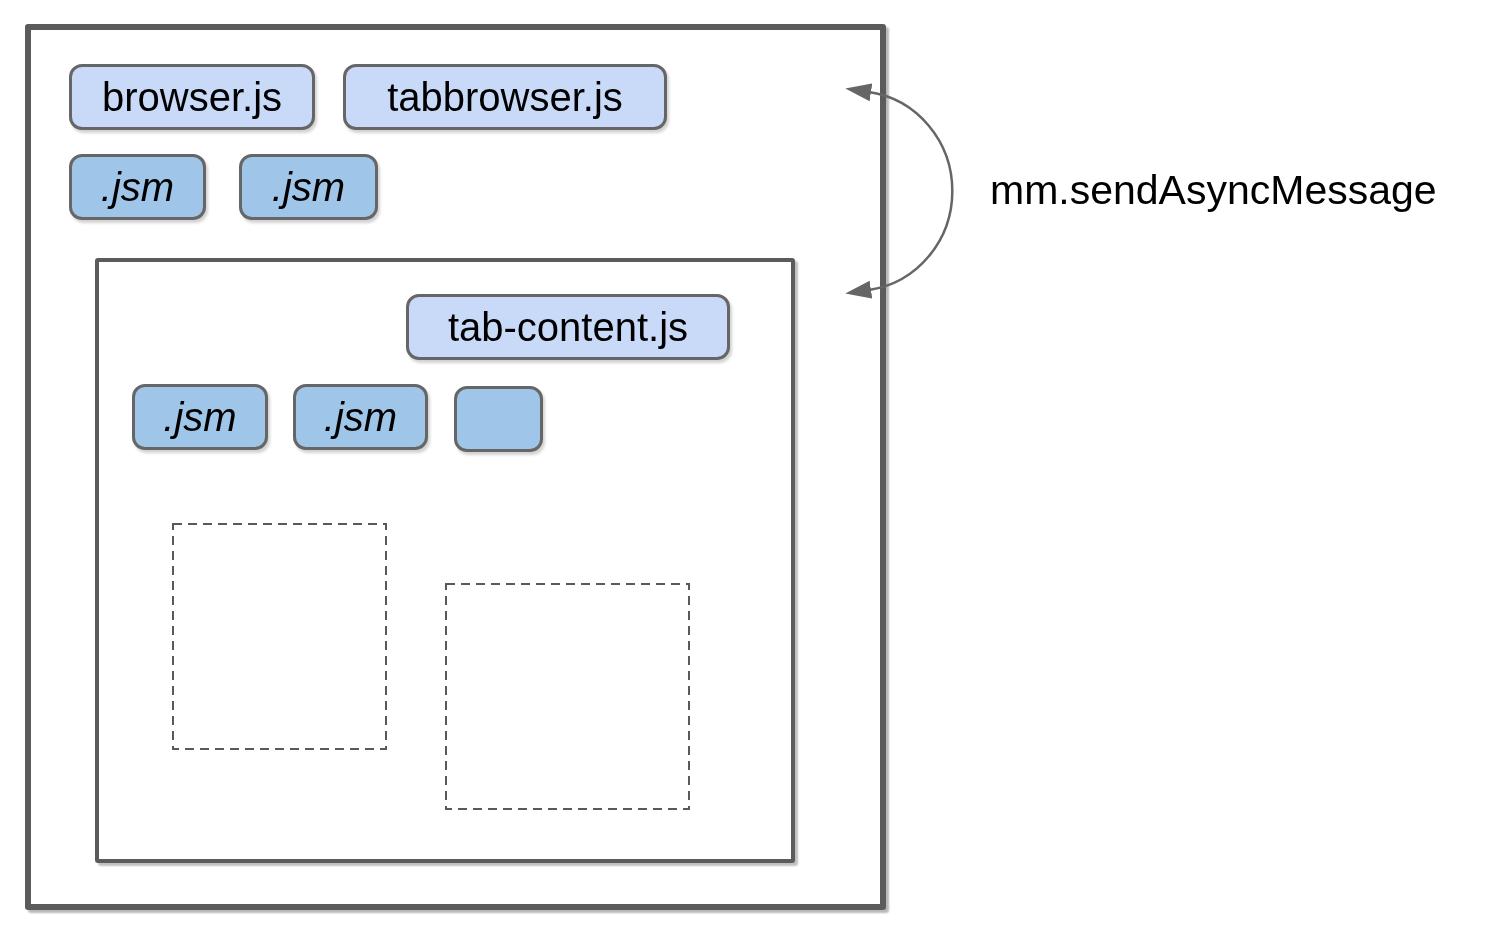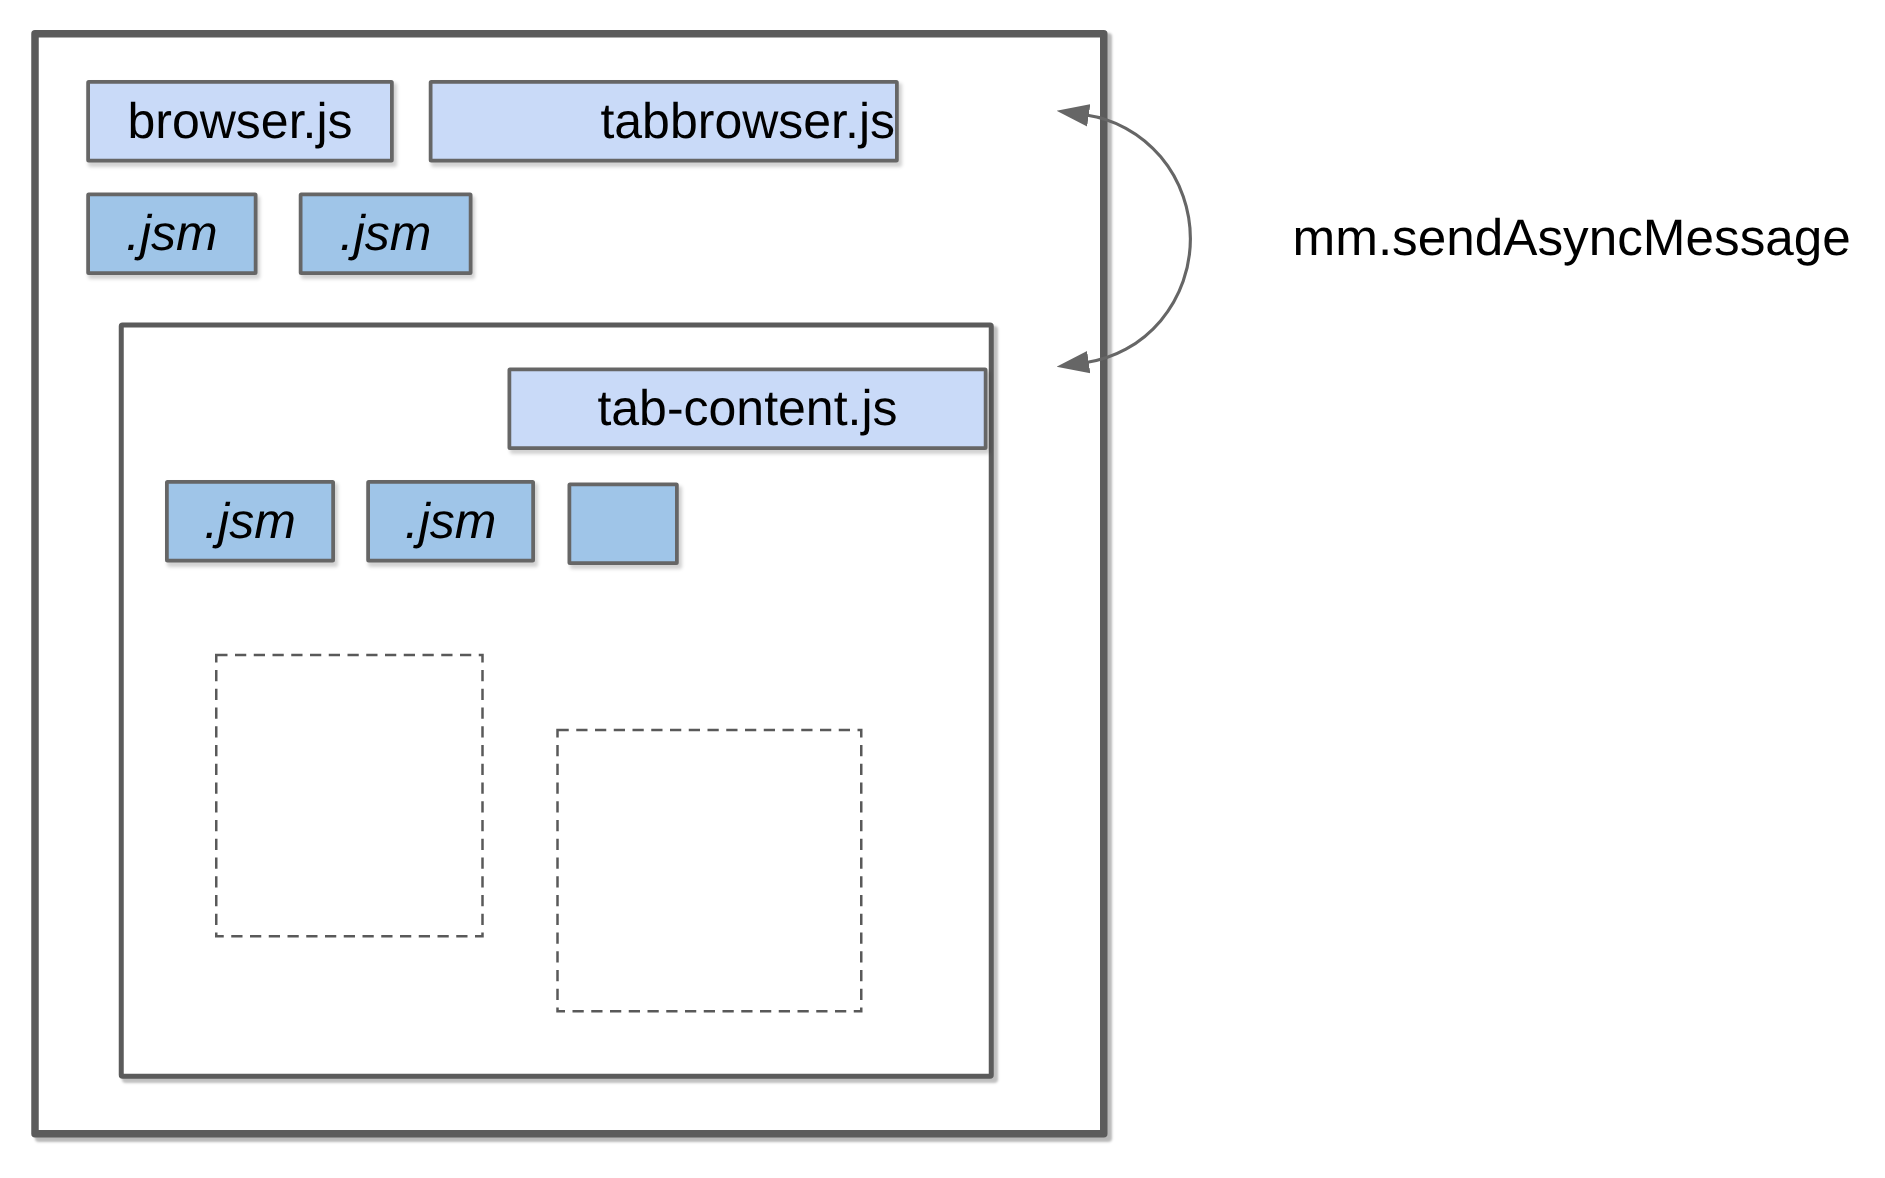--- a/index.html
+++ b/index.html
@@ -30,60 +30,59 @@
   .inner-box {
     left: 95px; top: 258px;
     width: 700px; height: 605px;
     border: 4px solid #5b5b5b;
     box-shadow: 3px 3px 2px rgba(0,0,0,0.25);
   }
   .pill {
     position: absolute;
     box-sizing: border-box;
     border: 3px solid #666666;
-    border-radius: 2px;
+    border-radius: 13px;
     display: flex;
     align-items: center;
     justify-content: center;
     font-size: 40px;
     color: #000000;
     box-shadow: 2px 3px 3px rgba(0,0,0,0.18);
     white-space: nowrap;
   }
   .pill.script { background: #c9daf8; }
   .pill.module { background: #9fc5e8; font-style: italic; }
 
   .pill.browser-js    { left: 69px;  top: 64px;  width: 246px; height: 66px; }
-  .pill.tabbrowser-js { left: 343px; top: 64px;  width: 376px; height: 66px; justify-content: flex-end; }
+  .pill.tabbrowser-js { left: 343px; top: 64px;  width: 324px; height: 66px; }
   .pill.jsm-a         { left: 69px;  top: 154px; width: 137px; height: 66px; }
   .pill.jsm-b         { left: 239px; top: 154px; width: 139px; height: 66px; }
 
   .pill.content-js     { left: 132px; top: 294px; width: 243px; height: 66px; }
-  .pill.tab-content-js { left: 406px; top: 294px; width: 384px; height: 66px; }
+  .pill.tab-content-js { left: 406px; top: 294px; width: 324px; height: 66px; }
   .pill.jsm-c          { left: 132px; top: 384px; width: 136px; height: 66px; }
   .pill.jsm-d          { left: 293px; top: 384px; width: 135px; height: 66px; }
   .pill.jsm-empty      { left: 454px; top: 386px; width: 89px;  height: 66px; }
 
   .svg-overlay {
     position: absolute;
     left: 0; top: 0;
     width: 1508px;
     height: 942px;
     pointer-events: none;
   }
   .arrow-label {
     position: absolute;
     left: 990px;
     top: 163px;
     height: 54px;
     line-height: 54px;
     font-size: 41px;
     color: #000000;
     white-space: nowrap;
-    margin-left: 44px;
   }
 </style>
 </head>
 <body>
 
 <div class="canvas">
 
   <div class="box outer-box">
 
     

